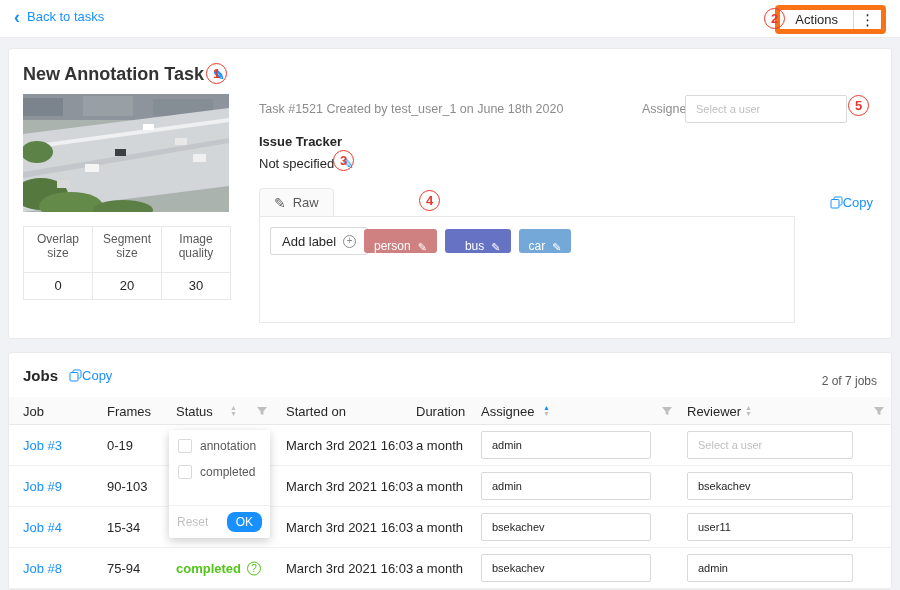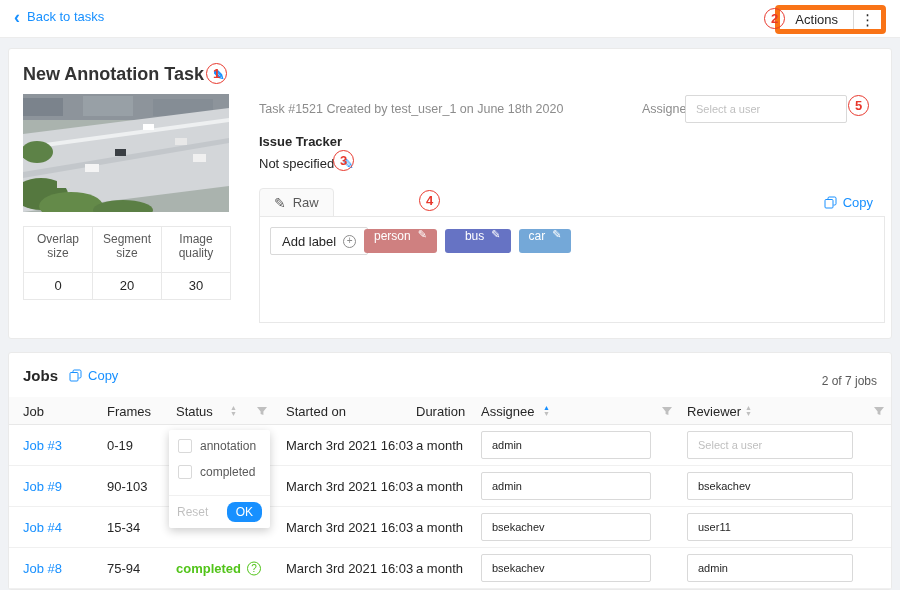--- a/index.html
+++ b/index.html
@@ -33,26 +33,26 @@
   .ant-input{border:1px solid #d9d9d9;border-radius:2px;height:28px;padding:0 10px;font-size:11px;color:#262626;outline:none;font-family:inherit;background:#fff}
   .ant-input::placeholder{color:#bfbfbf}
   .assigned-input{position:absolute;left:676px;top:46px;width:162px}
 
   .it-label{position:absolute;left:250px;top:85px;font-weight:700;font-size:13px}
   .it-value{position:absolute;left:250px;top:107px;display:flex;gap:8px;align-items:flex-end}
 
   .tabs{position:absolute;left:250px;top:139px;display:flex}
   .tab{height:29px;display:flex;align-items:center;gap:7px;padding:0 14px;background:#fafafa;border:1px solid #e8e8e8;border-radius:4px 4px 0 0;margin-right:2px;color:#595959;cursor:pointer}
   .tab.active{background:#fff;border-bottom-color:#fff;color:#262626;font-weight:600;position:relative;z-index:2}
-  .labels-box{position:absolute;left:250px;top:167px;width:626px;height:107px;border:1px solid #e8e8e8;background:#fff}
-  .copy-link{position:absolute;right:18px;top:146px;color:#1890ff;display:flex;gap:6px;align-items:center;cursor:pointer}
+  .labels-box{position:absolute;left:250px;top:167px;width:536px;height:107px;border:1px solid #e8e8e8;background:#fff}
+  .copy-link{position:absolute;right:18px;top:146px;color:#1890ff;display:flex;align-items:center;cursor:pointer}
   .add-label{position:absolute;left:10px;top:10px;height:28px;border:1px solid #d9d9d9;border-radius:2px;background:#fff;display:flex;align-items:center;gap:7px;padding:0 11px;font-size:13px;cursor:pointer;color:#262626;font-family:inherit}
   .plus-ic{width:13px;height:13px;border:1px solid #8c8c8c;border-radius:50%;color:#8c8c8c;font-size:10px;display:flex;align-items:center;justify-content:center;line-height:1}
   .badges{position:absolute;left:104px;top:12px;display:flex;gap:8px}
-  .badge{height:24px;border-radius:3px;color:#fff;font-size:12px;display:flex;align-items:flex-start;gap:7px;padding:0 10px;cursor:pointer}
+  .badge{height:24px;border-radius:3px;color:#fff;font-size:12px;display:flex;align-items:flex-end;gap:7px;padding:0 10px;cursor:pointer}
   .badge .edit-ic{color:#fff;font-size:11px}
 
   
   .jobs-head{position:absolute;left:14px;top:14px;display:flex;align-items:center;gap:11px}
   .jobs-title{font-size:15px;font-weight:700}
   .jobs-count{position:absolute;right:14px;top:21px;font-size:12px;color:#595959}
   .thead{position:absolute;left:0;top:44px;width:882px;height:28px;background:#fafafa;border-bottom:1px solid #e8e8e8}
   .row{position:absolute;left:0;width:882px;height:41px;border-bottom:1px solid #f0f0f0;background:#fff}
   .r1{top:72px}.r2{top:113px}.r3{top:154px}.r4{top:195px}
   .cell{position:absolute;top:50%;transform:translateY(-50%);white-space:nowrap}
@@ -67,21 +67,21 @@
   .row .ant-input{position:absolute;top:6px}
   .in-assignee{left:472px;width:170px}
   .in-reviewer{left:678px;width:166px}
   .status-completed{color:#52c41a;font-weight:600;display:flex;align-items:center;gap:6px}
   .q-ic{width:14px;height:14px;border:1px solid #52c41a;border-radius:50%;color:#52c41a;font-size:10px;display:flex;align-items:center;justify-content:center;cursor:pointer;font-weight:400}
 
   
   .filter-dd{position:absolute;left:160px;top:77px;width:101px;background:#fff;border-radius:2px;box-shadow:0 3px 10px rgba(0,0,0,.2);z-index:6;font-size:12px;padding-top:3px}
   .fopt{display:flex;align-items:center;gap:8px;padding:6px 9px;cursor:pointer;color:#595959}
   .cbx{width:14px;height:14px;border:1px solid #d9d9d9;border-radius:2px;background:#fff;flex:none}
-  .fft{border-top:1px solid #f0f0f0;display:flex;justify-content:space-between;align-items:center;padding:6px 8px;margin-top:10px}
+  .fft{border-top:1px solid #f0f0f0;display:flex;justify-content:space-between;align-items:center;padding:6px 8px;margin-top:20px}
   .reset{color:rgba(0,0,0,.25);cursor:not-allowed;background:none;border:none;font-size:12px;font-family:inherit}
   .okbtn{background:#1890ff;color:#fff;border:none;border-radius:8px;font-size:12px;padding:3px 9px;cursor:pointer;font-family:inherit}
 
   
   .ann{position:absolute;width:21px;height:21px;border:1.7px solid #e8382d;border-radius:50%;color:#e8382d;display:flex;align-items:center;justify-content:center;font-size:13px;font-weight:600;z-index:9}
   .a1{left:206px;top:63px}.a2{left:764px;top:8px}.a3{left:333px;top:150px}.a4{left:419px;top:190px}.a5{left:848px;top:95px}
 </style>
 </head>
 <body>
 

